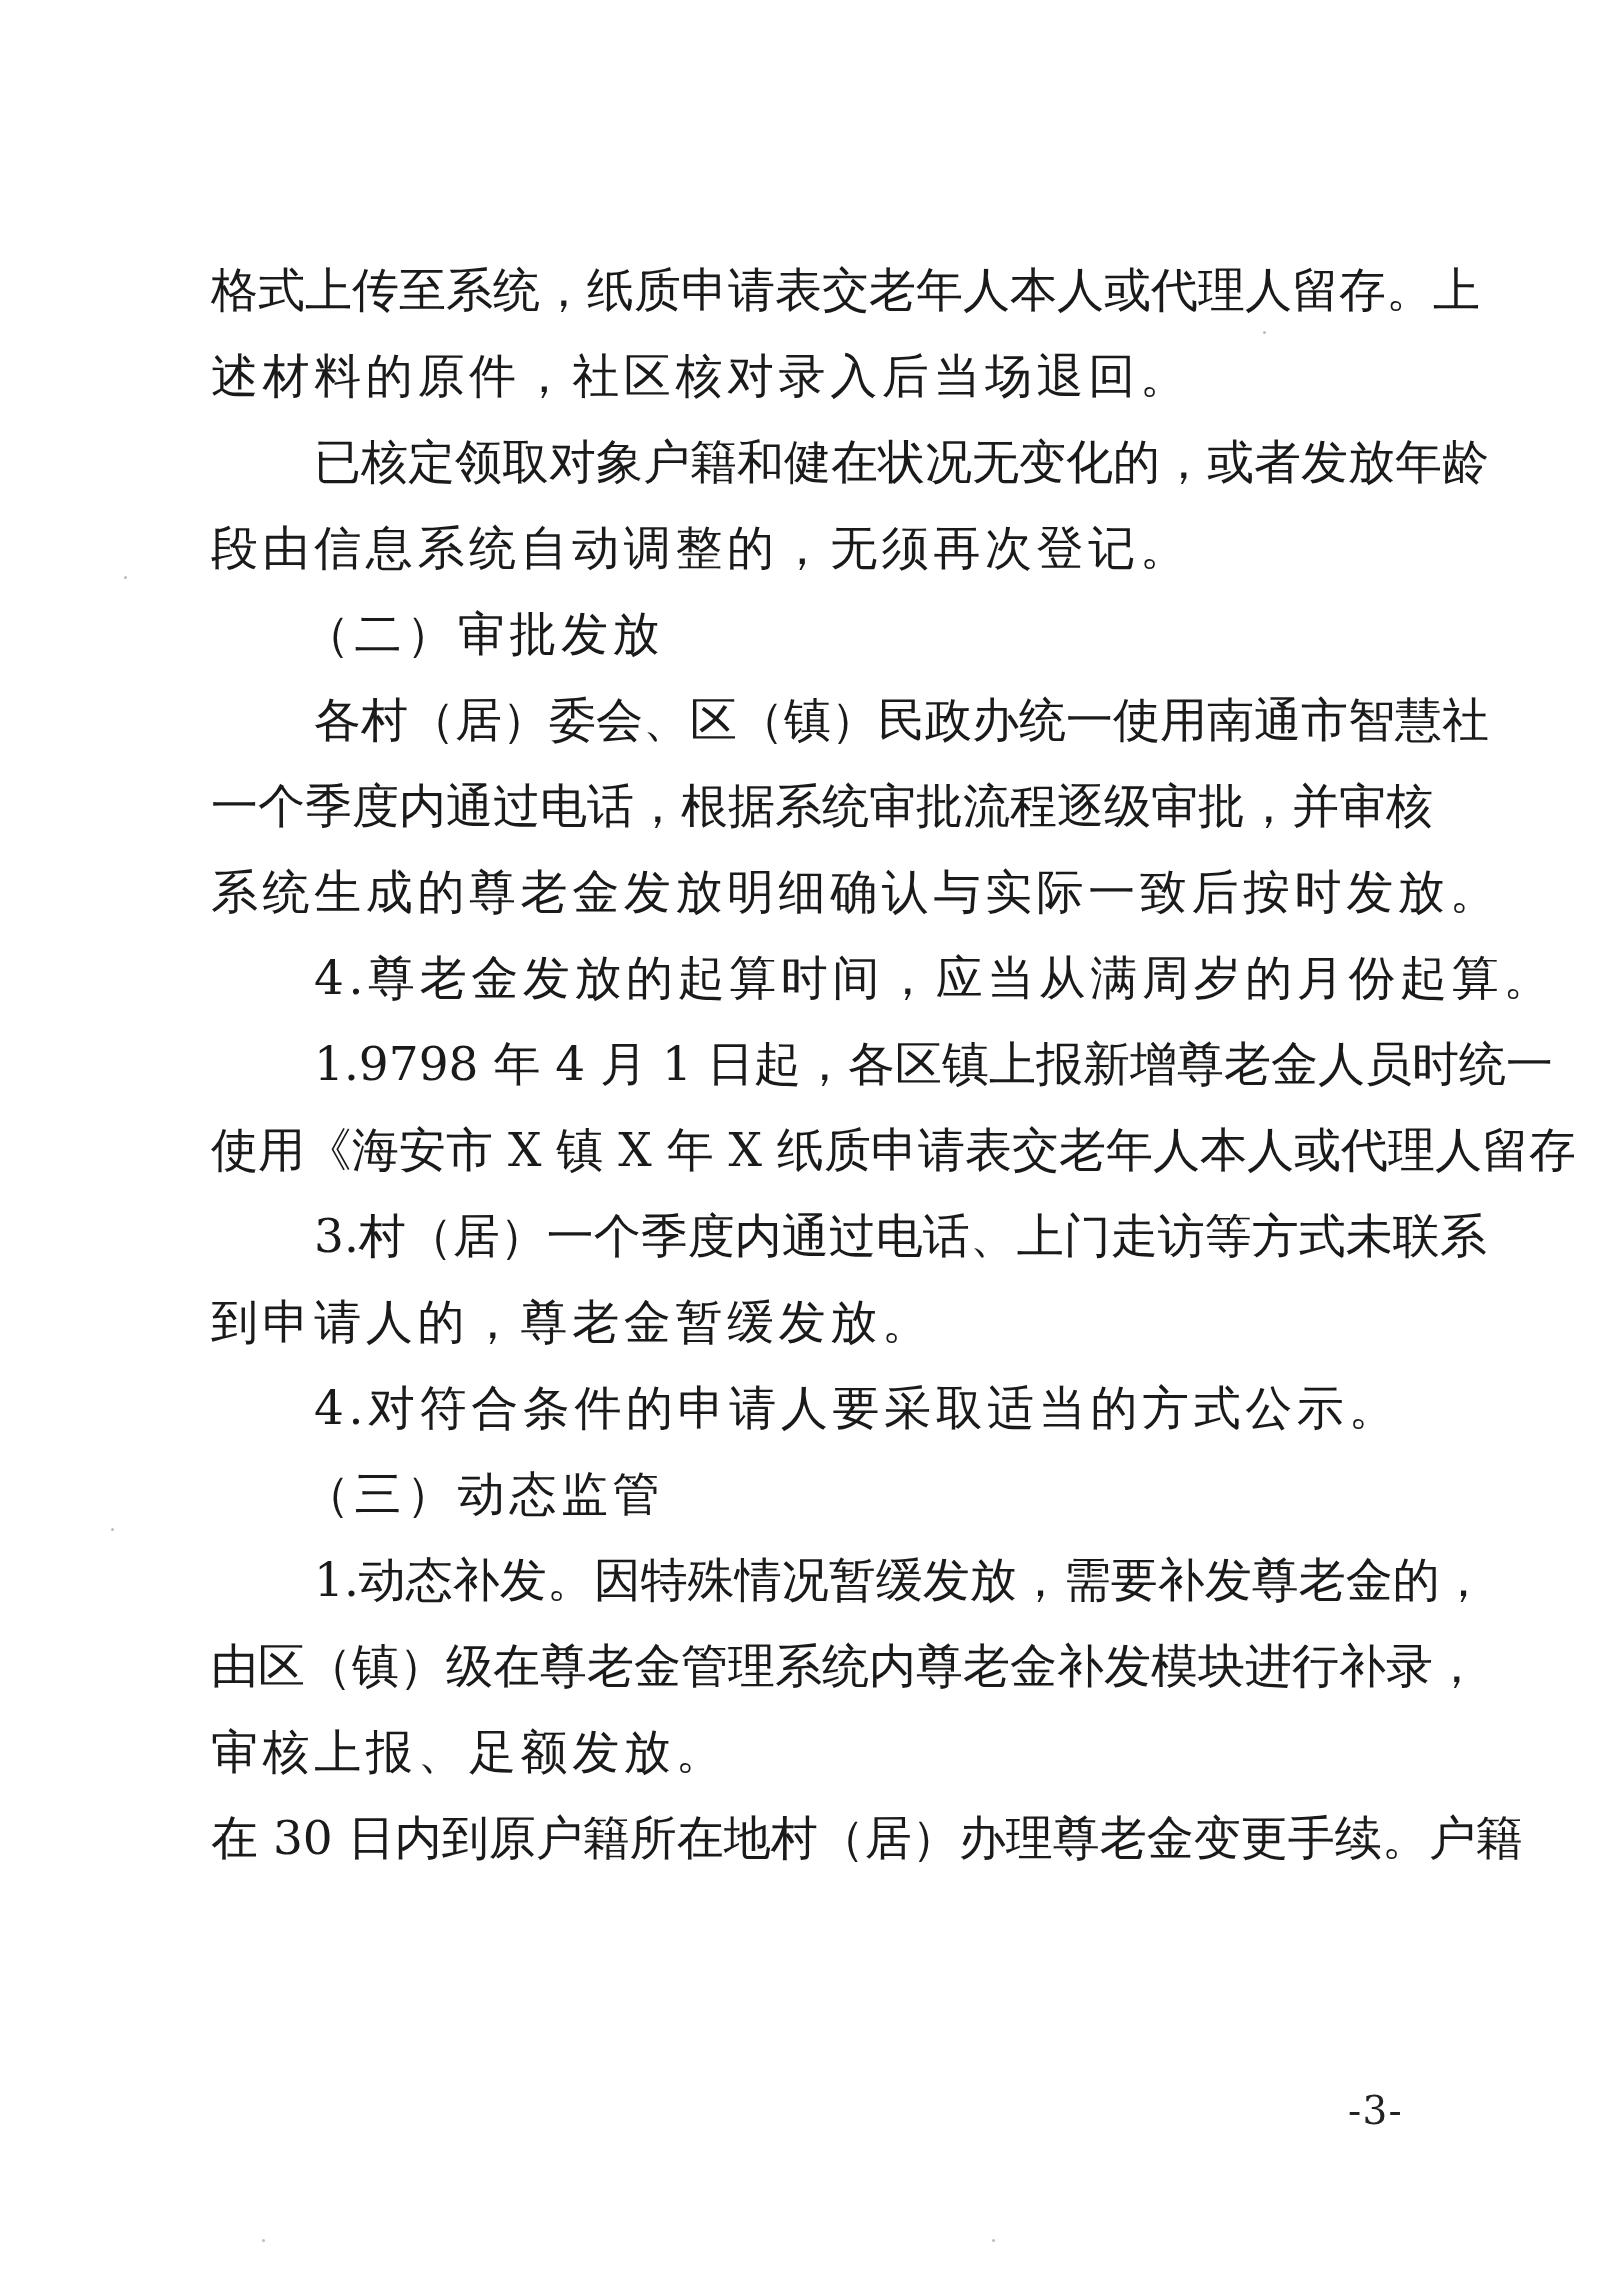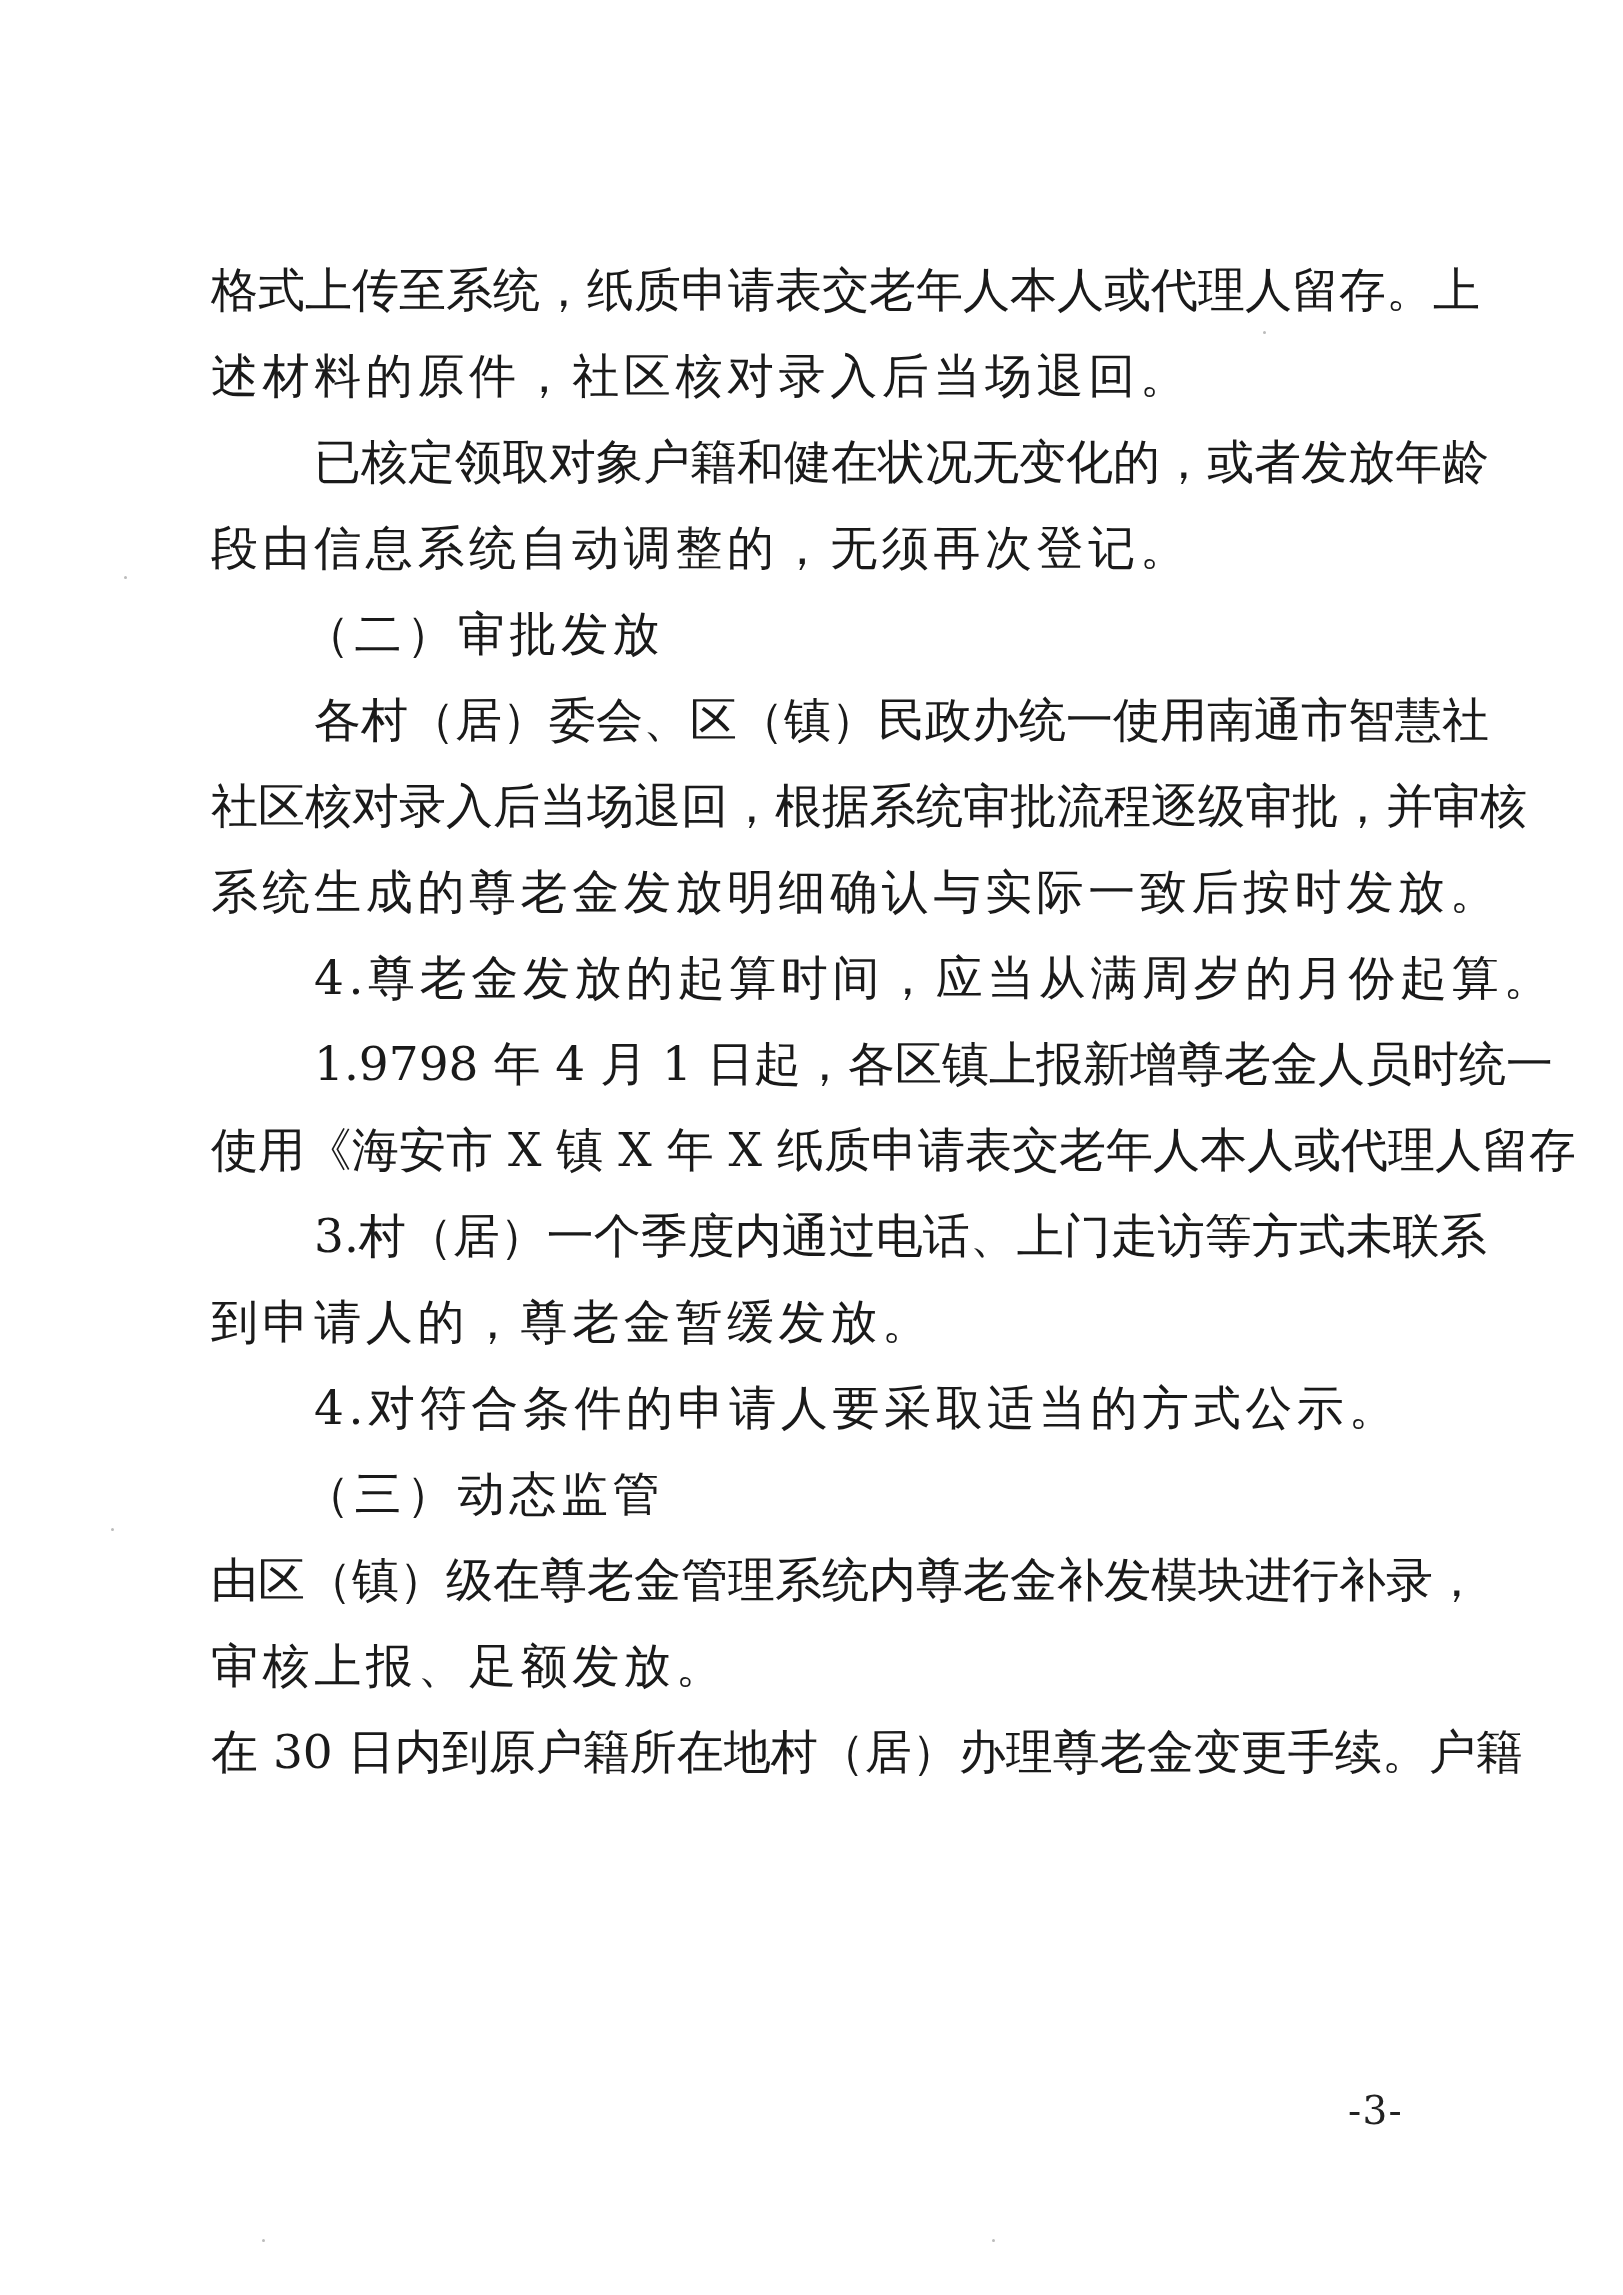--- a/index.html
+++ b/index.html
@@ -68,29 +68,30 @@
 
 <div class="page">
 
   <div class="body-text">
     <div class="line justify">格式上传至系统，纸质申请表交老年人本人或代理人留存。上</div>
     <div class="line">述材料的原件，社区核对录入后当场退回。</div>
     <div class="line indent justify">已核定领取对象户籍和健在状况无变化的，或者发放年龄</div>
     <div class="line">段由信息系统自动调整的，无须再次登记。</div>
     <div class="line heading">（二）审批发放</div>
     <div class="line indent justify">各村（居）委会、区（镇）民政办统一使用南通市智慧社</div>
-    <div class="line justify">社区核对录入后当场退回，根据系统审批流程逐级审批，并审核</div>
+    <div class="line justify">一个季度内通过电话，根据系统审批流程逐级审批，并审核</div>
     <div class="line">系统生成的尊老金发放明细确认与实际一致后按时发放。</div>
     <div class="line indent">4.尊老金发放的起算时间，应当从满周岁的月份起算。</div>
     <div class="line indent justify">1.9798 年 4 月 1 日起，各区镇上报新增尊老金人员时统一</div>
     <div class="line justify">使用《海安市 X 镇 X 年 X 纸质申请表交老年人本人或代理人留存</div>
     <div class="line indent justify">3.村（居）一个季度内通过电话、上门走访等方式未联系</div>
     <div class="line">到申请人的，尊老金暂缓发放。</div>
     <div class="line indent">4.对符合条件的申请人要采取适当的方式公示。</div>
     <div class="line heading">（三）动态监管</div>
+    <div class="line indent justify">1.动态补发。因特殊情况暂缓发放，需要补发尊老金的，</div>
     <div class="line justify">由区（镇）级在尊老金管理系统内尊老金补发模块进行补录，</div>
     <div class="line">审核上报、足额发放。</div>
     <div class="line justify">在 30 日内到原户籍所在地村（居）办理尊老金变更手续。户籍</div>
   </div>
 
   <div class="page-number">-3-</div>
 
   <div class="speck" style="left:1263px; top:331px;"></div>
   <div class="speck" style="left:124px; top:576px;"></div>
   <div class="speck" style="left:111px; top:1528px;"></div>

